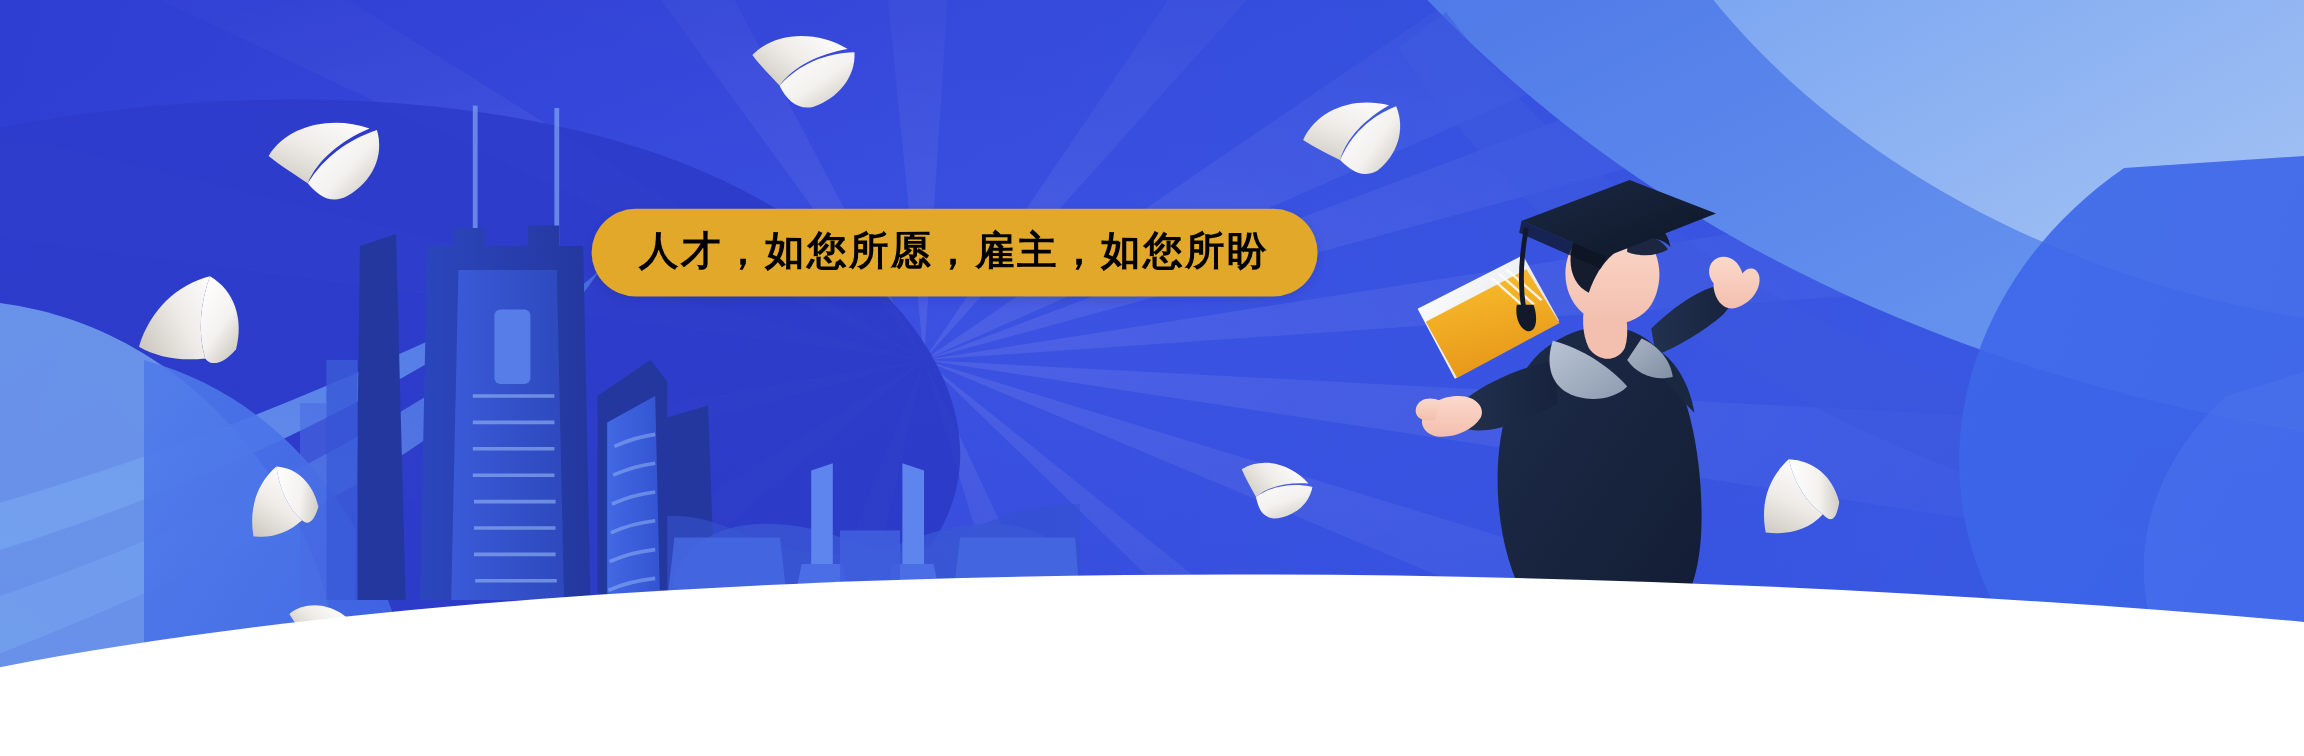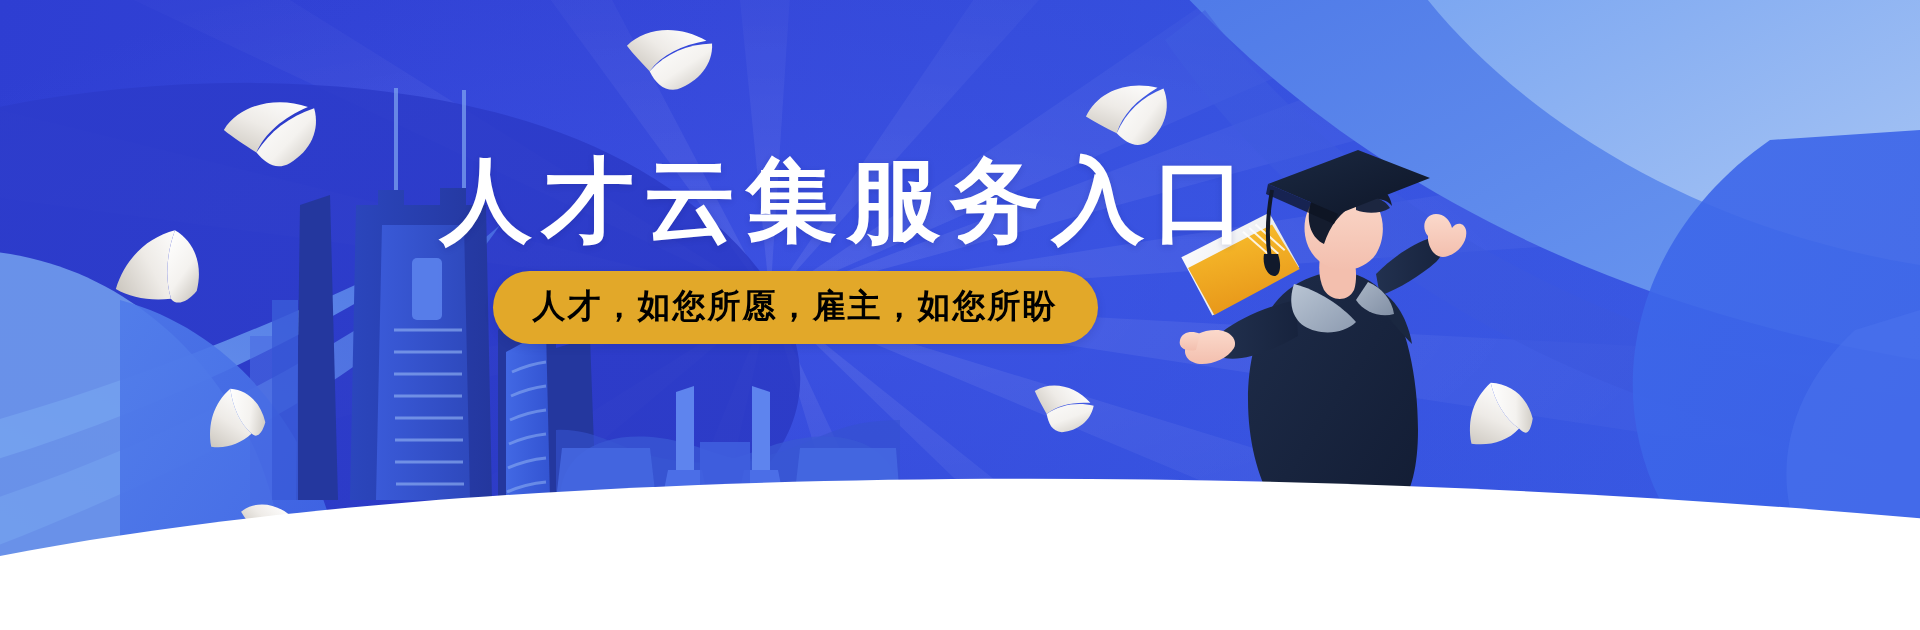--- a/index.html
+++ b/index.html
@@ -410,17 +410,16 @@
     </svg>
   </div>
 
   <div class="layer z-bottom">
     <svg viewBox="0 0 1920 630" preserveAspectRatio="none">
       <path d="M -20,640 L -20,560 C 420,470 1180,452 1940,520 L 1940,640 Z" fill="#ffffff"></path>
     </svg>
   </div>
 
   <div id="headline-block">
-    <h1 id="main-title">人才云集服务入口</h1>
     <div id="subtitle-pill">人才，如您所愿，雇主，如您所盼</div>
   </div>
 
 </div>
 
 </body></html>

